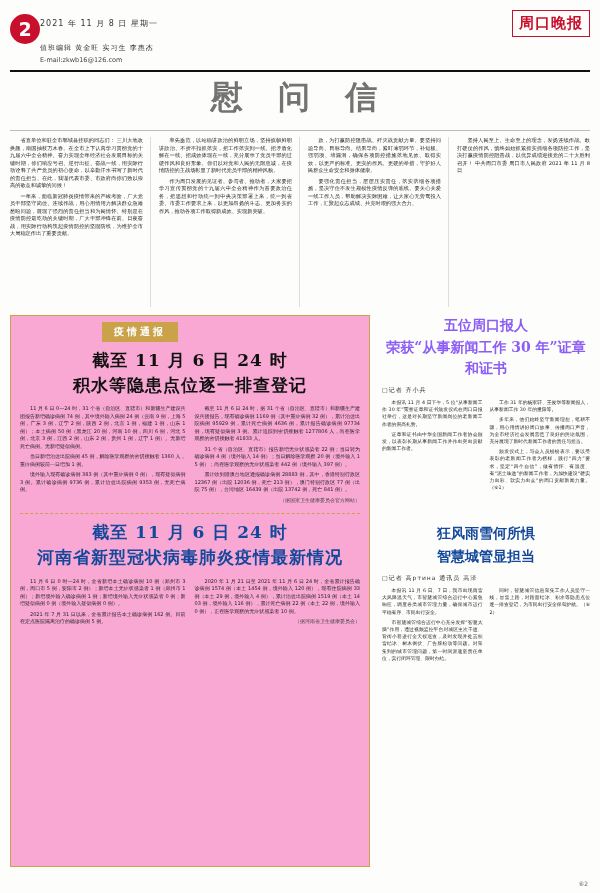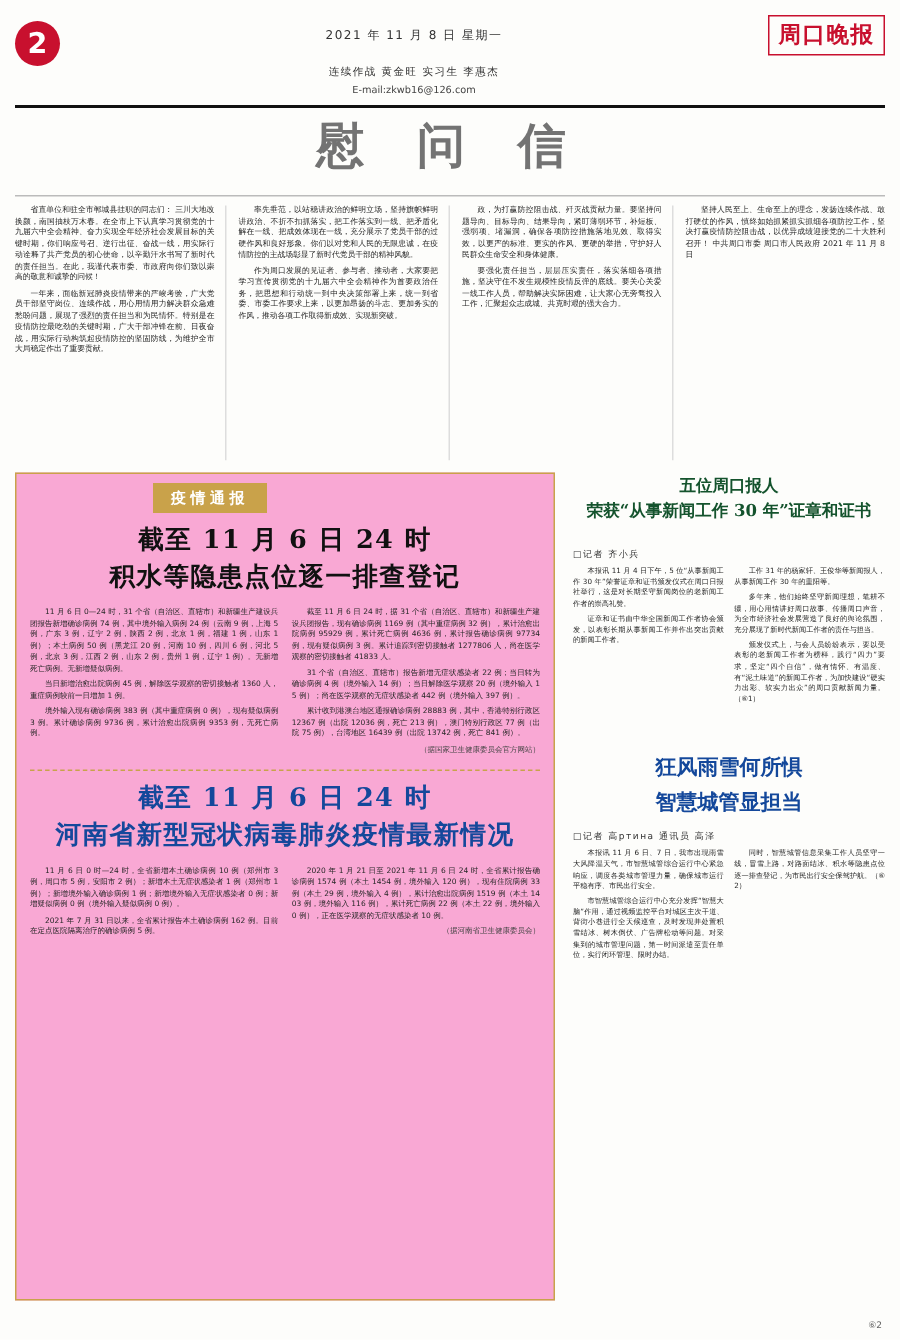--- a/index.html
+++ b/index.html
@@ -37,21 +37,20 @@
   }
   .section-title{
     font-family:"DejaVu Serif","Liberation Serif",serif;
     font-size:25px;font-weight:bold;
     letter-spacing:2px;
     margin-left:8px;margin-top:10px;
     color:#111;
   }
   .mast-mid{
     flex:1;
-    text-align:center;
     margin-top:10px;
   }
   .mast-date{
     font-size:8px;color:#333;letter-spacing:1px;
   }
   .mast-credits{
     margin-top:14px;
     font-size:7px;color:#333;letter-spacing:1px;
   }
   .mast-email{
@@ -171,24 +170,24 @@
   }
   .hr-d{
     border:0;border-top:1px dashed #c9a24a;margin:9px 0 4px 0;
   }
 
   
   .r-head{
     text-align:center;
     font-family:"DejaVu Serif","Liberation Serif",serif;
     font-weight:bold;
-    font-size:11px;
+    font-size:14px;
     line-height:1.55;
-    color:#14532d;
-    margin-bottom:16px;
+    color:#8b5cf6;
+    margin-bottom:6px;
   }
   .r-head2{
     text-align:center;
     font-family:"DejaVu Serif","Liberation Serif",serif;
     font-weight:bold;
     font-size:14px;
     line-height:1.6;
     color:#14489b;
     margin:28px 0 7px 0;
   }
@@ -215,21 +214,21 @@
 </style>
 </head>
 <body>
 
 <div class="page">
 
   <div class="masthead">
     <div class="page-badge">2</div>
     <div class="mast-mid">
       <div class="mast-date">2021 年 11 月 8 日  星期一</div>
-      <div class="mast-credits">连续作战 黄金旺   实习生 李惠杰</div>
+      <div class="mast-credits">值班编辑 黄金旺   实习生 李惠杰</div>
       <div class="mast-email">E-mail:zkwb16@126.com</div>
     </div>
     <div class="mast-right">
       <span class="logo-box">周口晚报</span>
     </div>
   </div>
 
   <div class="main-headline">慰 问 信</div>
 
   <div class="letter">

